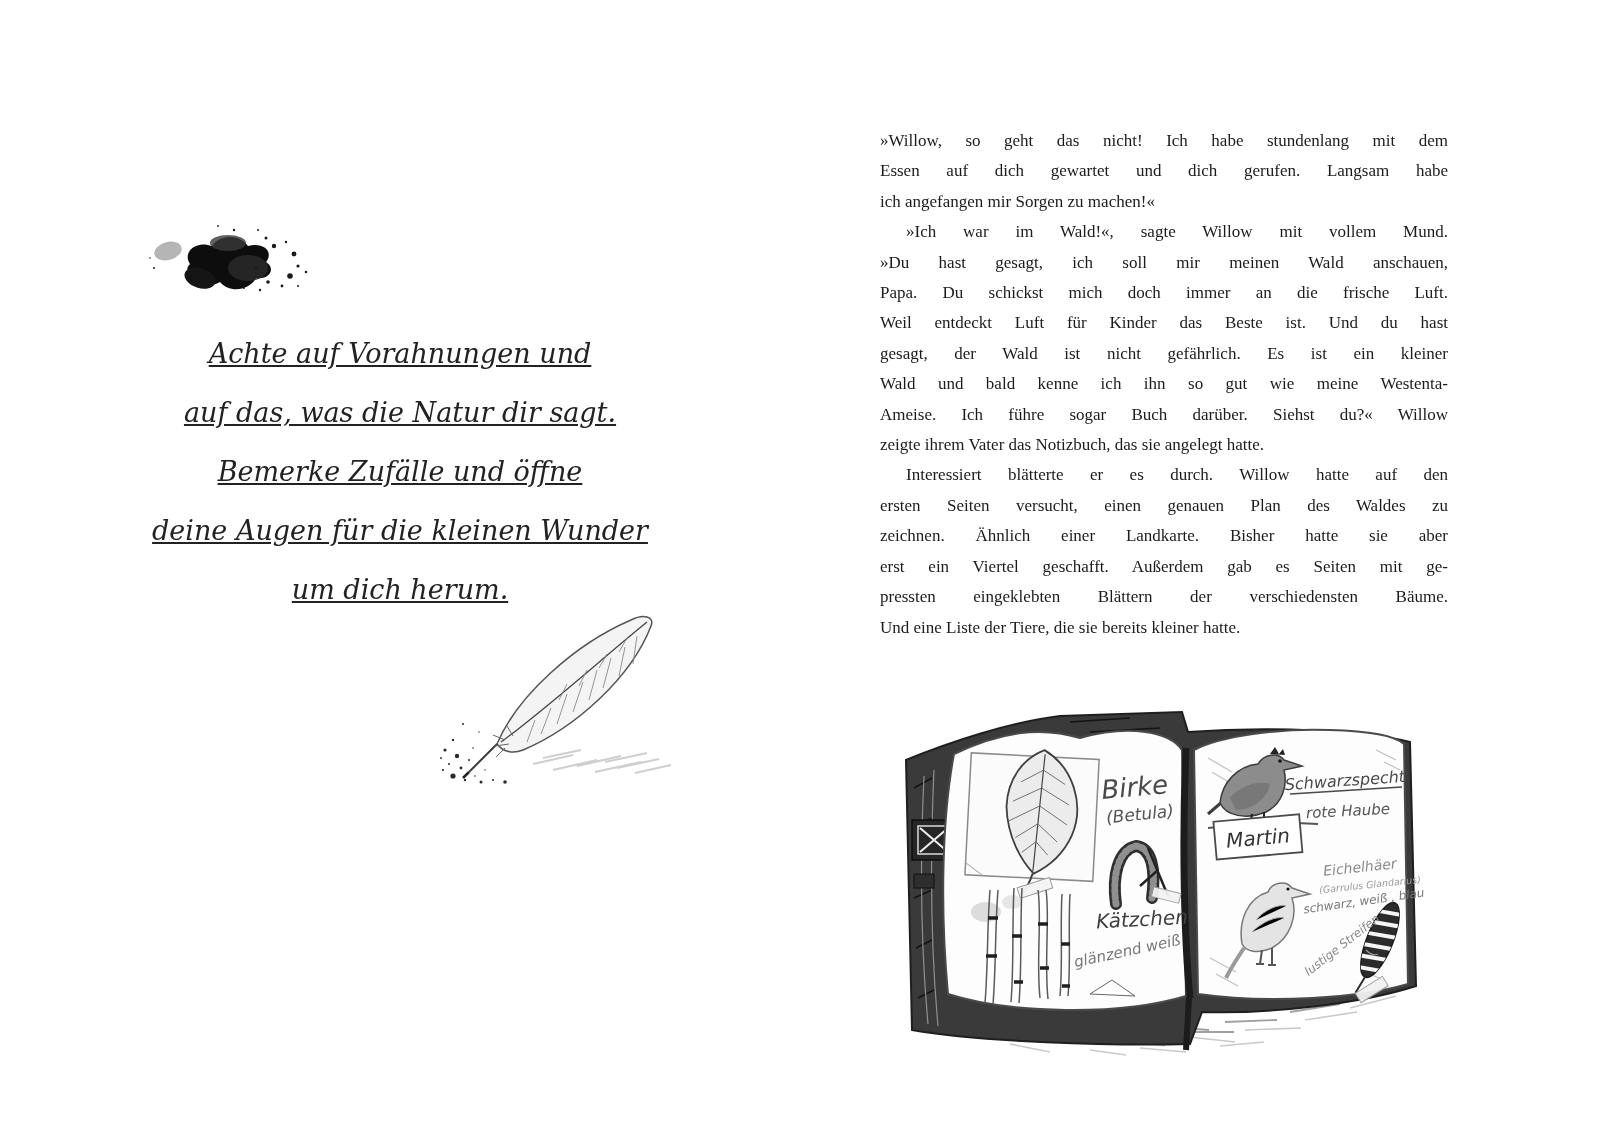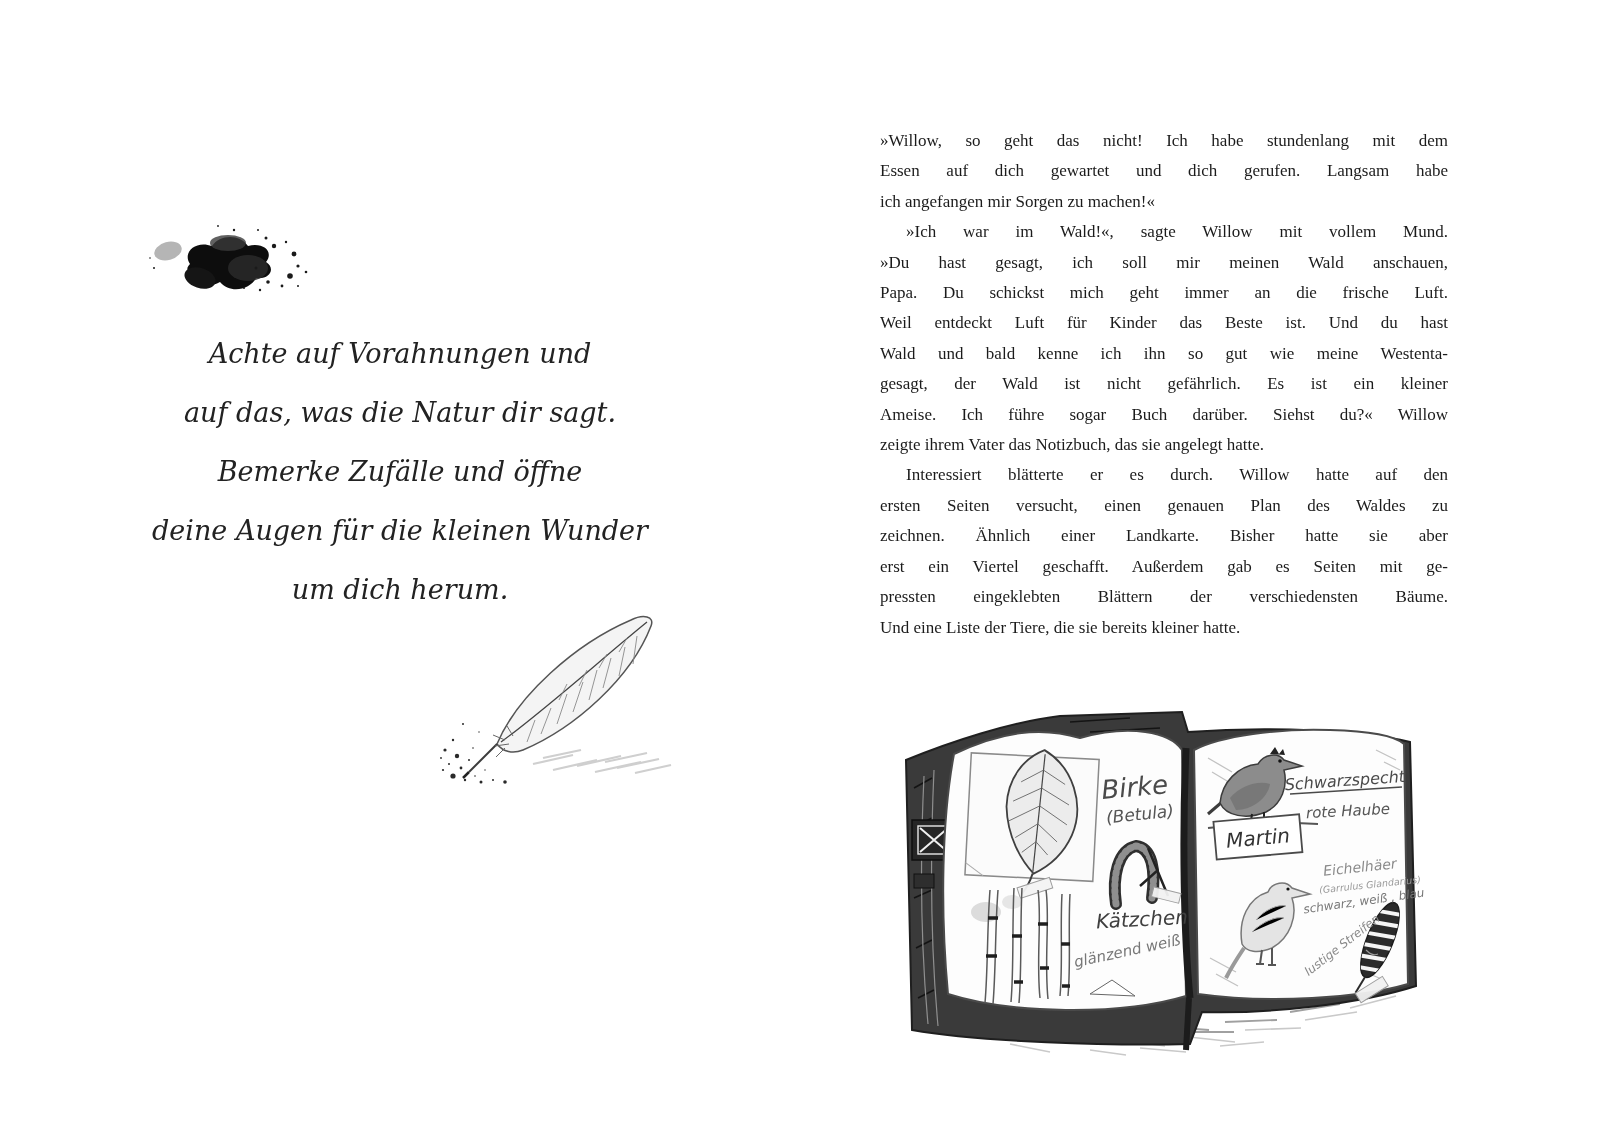--- a/index.html
+++ b/index.html
@@ -8,21 +8,21 @@
     font-family:"Liberation Serif",serif;
   }
   .spread{position:absolute;inset:0;}
   
   .ink-blot{position:absolute;left:148px;top:216px;width:170px;height:90px;}
   .quote{
     position:absolute;left:90px;top:324px;width:620px;
     text-align:center;font-family:"DejaVu Serif",serif;font-style:italic;
     font-size:27px;line-height:59px;color:#222;
   }
-  .quote .qline{white-space:nowrap;}
+  .quote .qline{white-space:nowrap;text-decoration:underline;}
   .quill{position:absolute;left:435px;top:592px;width:245px;height:195px;}
   
   .bodytext{
     position:absolute;left:880px;top:126px;width:568px;
     font-size:17px;line-height:30.4px;color:#1b1b1b;
   }
   .bodytext .line{text-align:justify;text-align-last:justify;}
   .bodytext .line.last{text-align:center;text-align-last:left;}
   .bodytext .line.indent{text-indent:26px;}
   .notebook{position:absolute;left:890px;top:698px;width:540px;height:372px;}
@@ -137,24 +137,24 @@
 
     <div class="bodytext">
       <div>
         <div class="line">»Willow, so geht das nicht! Ich habe stundenlang mit dem</div>
         <div class="line">Essen auf dich gewartet und dich gerufen. Langsam habe</div>
         <div class="line last">ich angefangen mir Sorgen zu machen!«</div>
       </div>
       <div>
         <div class="line indent">»Ich war im Wald!«, sagte Willow mit vollem Mund.</div>
         <div class="line">»Du hast gesagt, ich soll mir meinen Wald anschauen,</div>
-        <div class="line">Papa. Du schickst mich geht immer an die frische Luft.</div>
+        <div class="line">Papa. Du schickst mich doch immer an die frische Luft.</div>
         <div class="line">Weil entdeckt Luft für Kinder das Beste ist. Und du hast</div>
+        <div class="line">gesagt, der Wald ist nicht gefährlich. Es ist ein kleiner</div>
         <div class="line">Wald und bald kenne ich ihn so gut wie meine Westenta-</div>
-        <div class="line">gesagt, der Wald ist nicht gefährlich. Es ist ein kleiner</div>
         <div class="line">Ameise. Ich führe sogar Buch darüber. Siehst du?« Willow</div>
         <div class="line last">zeigte ihrem Vater das Notizbuch, das sie angelegt hatte.</div>
       </div>
       <div>
         <div class="line indent">Interessiert blätterte er es durch. Willow hatte auf den</div>
         <div class="line">ersten Seiten versucht, einen genauen Plan des Waldes zu</div>
         <div class="line">zeichnen. Ähnlich einer Landkarte. Bisher hatte sie aber</div>
         <div class="line">erst ein Viertel geschafft. Außerdem gab es Seiten mit ge-</div>
         <div class="line">pressten eingeklebten Blättern der verschiedensten Bäume.</div>
         <div class="line last">Und eine Liste der Tiere, die sie bereits kleiner hatte.</div>

